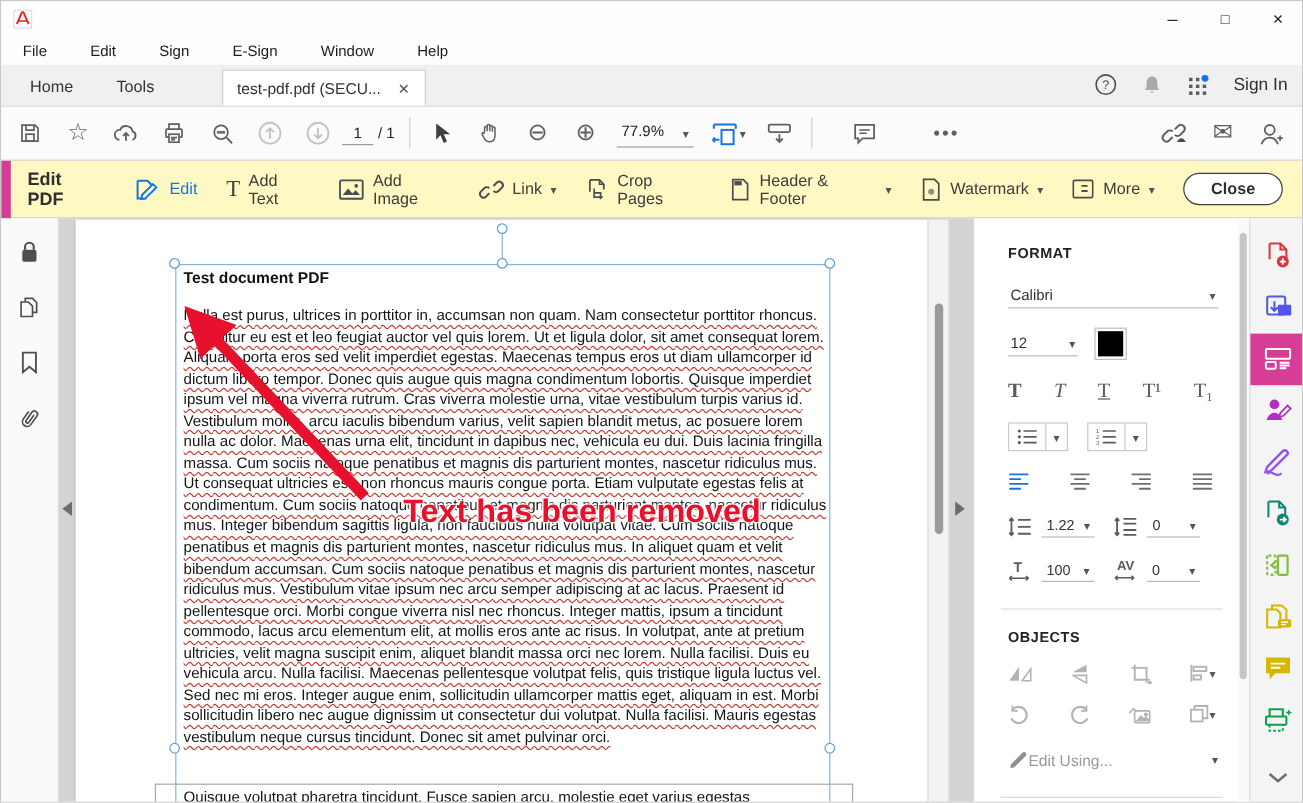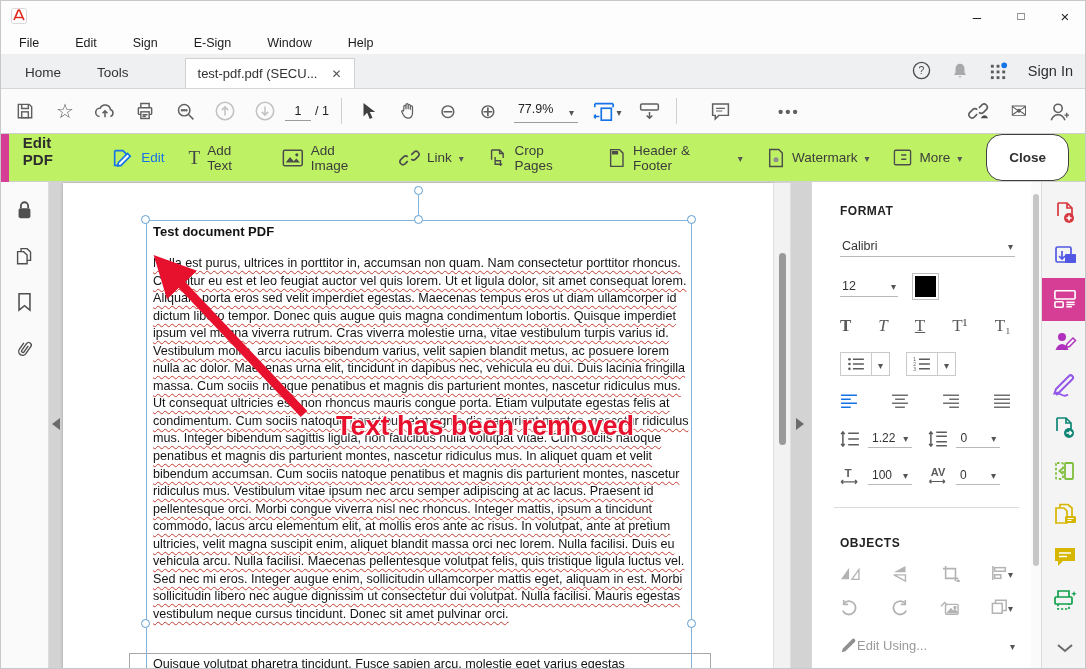--- a/index.html
+++ b/index.html
@@ -26,21 +26,21 @@
   .tb{width:40px;height:36px;display:flex;align-items:center;justify-content:center;color:#5f5f5f;}
   .tb.dis{color:#bcbcbc;}
   .tb-sep{width:1px;height:26px;background:#cfcfcf;margin:0 6px;}
   .glyph20{font-size:20px;line-height:1;}
   #page-num{width:26px;border:none;border-bottom:1px solid #9c9c9c;background:transparent;text-align:center;font-size:12.5px;color:#222;padding:2px 0;}
   .pagecount{font-size:12.5px;color:#222;margin:0 6px 0 4px;}
   .zoombox{display:flex;align-items:flex-start;border-bottom:1px solid #9c9c9c;padding:2px 4px;margin:0 6px;min-width:64px;justify-content:space-between;}
   .zoombox .z{font-size:12.5px;color:#222;}
   .caret::after{content:"▾";font-size:10px;color:#555;}
   
-  #edittb{left:0;top:133px;width:1086px;height:48px;background:#bef264;border-bottom:1px solid #cfcfcf;display:flex;}
+  #edittb{left:0;top:133px;width:1086px;height:48px;background:#fef9c3;border-bottom:1px solid #cfcfcf;display:flex;align-items:center;}
   #edittb .accent{width:8px;height:48px;background:#d63d95;margin-right:14px;}
   .etitle{font-size:15px;font-weight:bold;color:#2e2e2e;margin-right:26px;}
   .etool{display:flex;align-items:center;gap:7px;font-size:13.5px;color:#3c3c3c;margin-right:24px;}
   .etool.blue{color:#1473e6;}
   .close-pill{margin-left:auto;margin-right:18px;border:1.5px solid #3f3f3f;border-radius:16px;padding:5px 22px;font-size:13.5px;font-weight:bold;color:#2e2e2e;background:#fff;}
   
   #leftrail{left:0;top:181px;width:48px;height:488px;background:#fafafa;border-right:1px solid #dcdcdc;display:flex;flex-direction:column;align-items:center;padding-top:18px;gap:26px;}
   #docarea{left:48px;top:181px;width:762px;height:488px;background:#d3d3d3;overflow:hidden;}
   #pagewrap{position:absolute;left:14px;top:1px;width:710px;height:487px;background:#fff;box-shadow:0 0 3px rgba(0,0,0,.25);overflow:hidden;}
   #docscroll{position:absolute;left:724px;top:1px;width:18px;height:487px;background:#f2f2f2;border-left:1px solid #dfdfdf;border-right:1px solid #dfdfdf;}
@@ -489,21 +489,21 @@
             </svg>
         </div>
         <div class="val">
           <span>0</span>
           <span class="caret"></span>
         </div>
       </div>
 
       <div style="height:1px;background:#dcdcdc;margin:22px -4px 0 -6px;"></div>
 
-      <div class="sect-h" style="margin-top:28px;">OBJECTS</div>
+      <div class="sect-h" style="margin-top:16px;">OBJECTS</div>
 
       <div class="row" style="margin-top:14px;justify-content:space-between;padding-right:2px;">
         <svg width="20" height="17" viewBox="0 0 22 19">
           <path d="M1 16 10 3v13z" fill="#b3b3b3"></path>
             <path d="M13 16 21 5v11z" fill="none" stroke="#b3b3b3" stroke-width="1.5"></path>
         </svg>
         <svg width="20" height="17" viewBox="0 0 22 19">
           <path d="M3 8 16 1v7z" fill="#b3b3b3"></path>
             <path d="M3 11 16 18v-7z" fill="none" stroke="#b3b3b3" stroke-width="1.5"></path>
         </svg>

